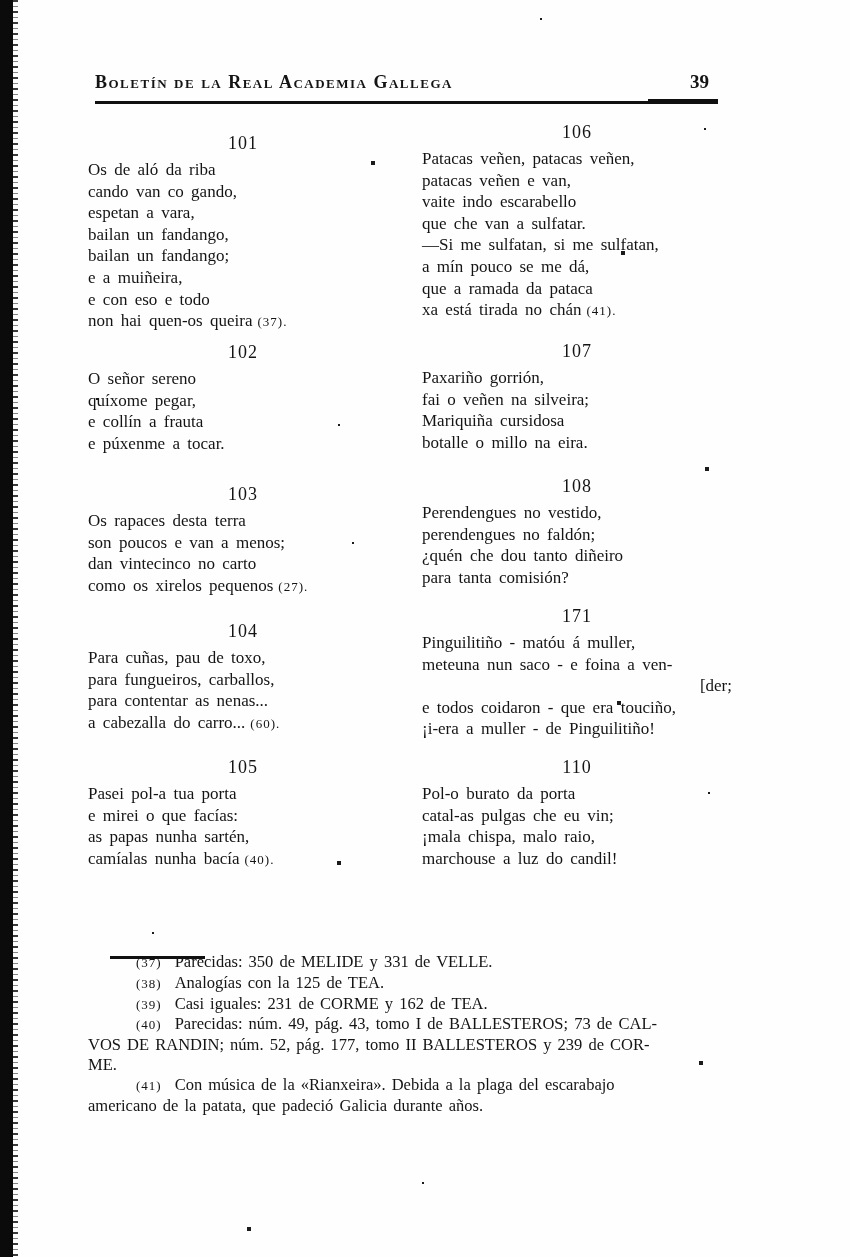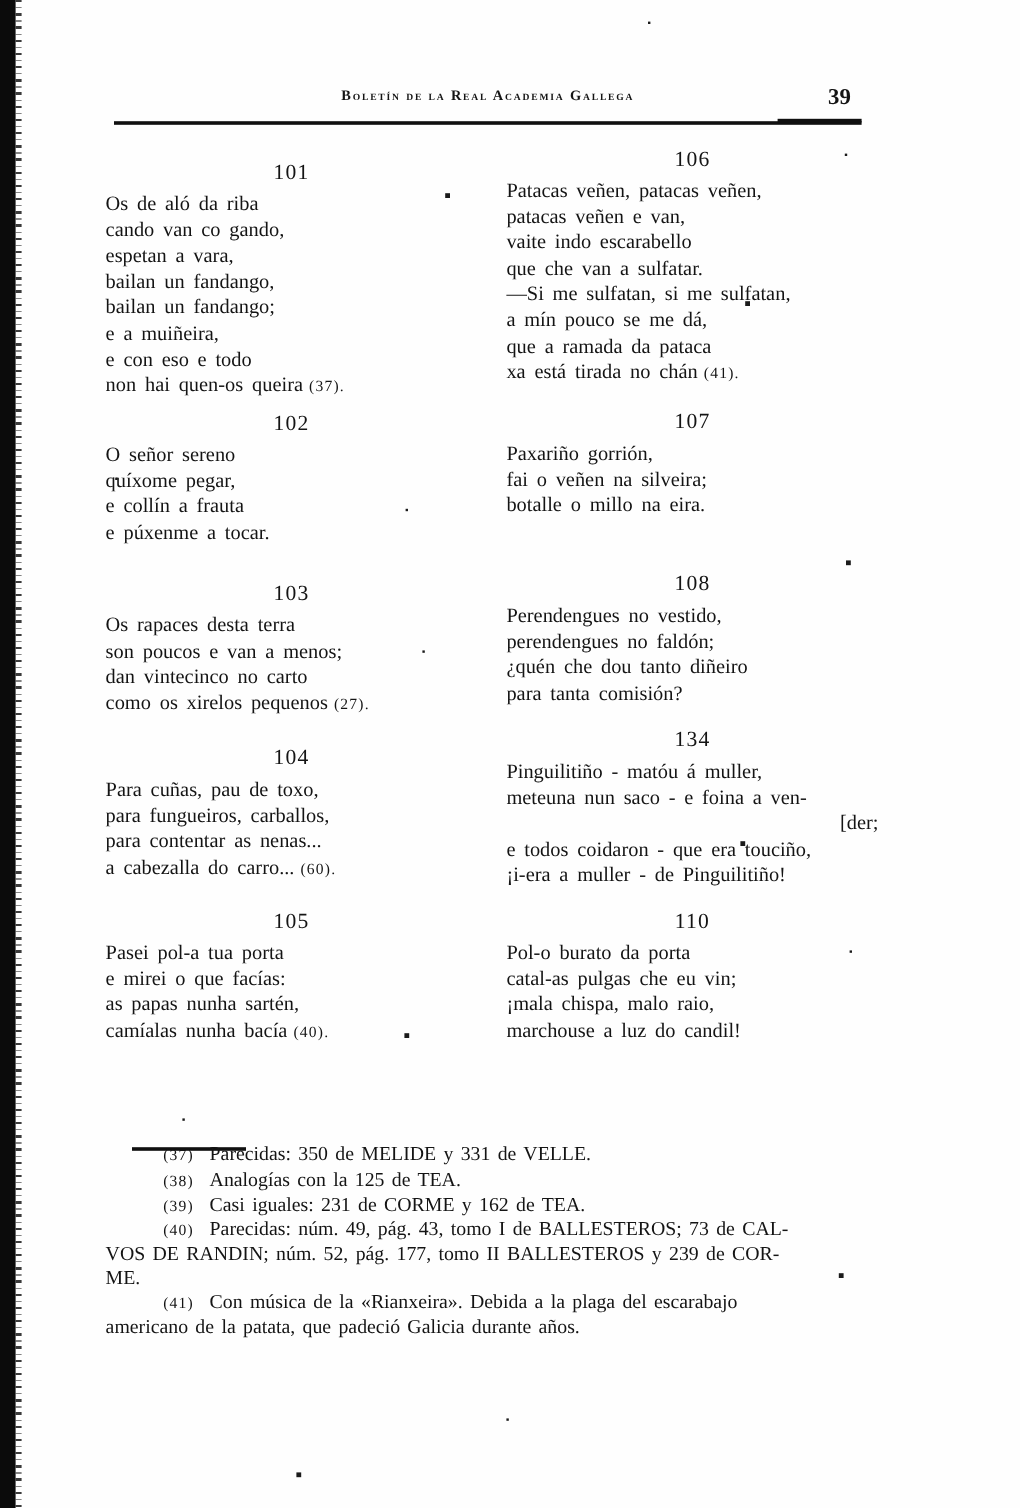--- a/index.html
+++ b/index.html
@@ -22,22 +22,22 @@
   
   .specks { position: absolute; left: 0; top: 0; width: 2px; height: 2px; background: transparent;
     box-shadow: 372px 162px 0 1px #1b1b1b, 704px 128px 0 0 #1b1b1b, 622px 252px 0 1px #1b1b1b,
                 338px 424px 0 0 #1b1b1b, 706px 468px 0 1px #1b1b1b, 352px 542px 0 0 #1b1b1b,
                 618px 702px 0 1px #1b1b1b, 708px 792px 0 0 #1b1b1b, 338px 862px 0 1px #1b1b1b,
                 152px 932px 0 0 #1b1b1b, 700px 1062px 0 1px #1b1b1b, 422px 1182px 0 0 #1b1b1b,
                 540px 18px 0 0 #1b1b1b, 96px 398px 0 0 #1b1b1b, 248px 1228px 0 1px #1b1b1b; }
 
   .running-title {
     position: absolute; left: 95px; top: 72px; width: 623px;
-    text-align: center; font-variant: small-caps; font-weight: bold;
-    font-size: 12px; letter-spacing: 1.5px; white-space: nowrap;
+    text-align: left; font-variant: small-caps; font-weight: bold;
+    font-size: 18px; letter-spacing: 1.5px; white-space: nowrap;
   }
   .page-num { position: absolute; left: 690px; top: 71px; font-size: 19px; font-weight: bold; }
   .header-rule { position: absolute; left: 95px; top: 101px; width: 623px; height: 3px; background: #101010; }
   .header-rule-end { position: absolute; left: 648px; top: 99px; width: 70px; height: 3px; background: #101010; }
 
   .verse { position: absolute; width: 310px; }
   .verse-number { text-align: center; font-size: 18px; line-height: 22px; margin-bottom: 5px; letter-spacing: 1px; }
   .verse-line { font-size: 17px; line-height: 21.6px; word-spacing: 0.18em; white-space: nowrap; }
   .verse-line.right { text-align: right; }
   .verse-ref { font-size: 13px; margin-left: 5px; letter-spacing: 1px; }
@@ -109,31 +109,32 @@
         <div class="verse-line"><span>que che van a sulfatar.</span></div>
         <div class="verse-line"><span>—Si me sulfatan, si me sulfatan,</span></div>
         <div class="verse-line"><span>a mín pouco se me dá,</span></div>
         <div class="verse-line"><span>que a ramada da pataca</span></div>
         <div class="verse-line"><span>xa está tirada no chán</span><span class="verse-ref">(41).</span></div>
       </div>
       <div class="verse" style="left: 422px; top: 340px;">
         <div class="verse-number">107</div>
         <div class="verse-line"><span>Paxariño gorrión,</span></div>
         <div class="verse-line"><span>fai o veñen na silveira;</span></div>
+        <div class="verse-line"><span>Mariquiña cursidosa</span></div>
         <div class="verse-line"><span>botalle o millo na eira.</span></div>
       </div>
       <div class="verse" style="left: 422px; top: 475px;">
         <div class="verse-number">108</div>
         <div class="verse-line"><span>Perendengues no vestido,</span></div>
         <div class="verse-line"><span>perendengues no faldón;</span></div>
         <div class="verse-line"><span>¿quén che dou tanto diñeiro</span></div>
         <div class="verse-line"><span>para tanta comisión?</span></div>
       </div>
       <div class="verse" style="left: 422px; top: 605px;">
-        <div class="verse-number">134</div>
+        <div class="verse-number">171</div>
         <div class="verse-line"><span>Pinguilitiño - matóu á muller,</span></div>
         <div class="verse-line"><span>meteuna nun saco - e foina a ven-</span></div>
         <div class="verse-line right"><span>[der;</span></div>
         <div class="verse-line"><span>e todos coidaron - que era touciño,</span></div>
         <div class="verse-line"><span>¡i-era a muller - de Pinguilitiño!</span></div>
       </div>
       <div class="verse" style="left: 422px; top: 756px;">
         <div class="verse-number">110</div>
         <div class="verse-line"><span>Pol-o burato da porta</span></div>
         <div class="verse-line"><span>catal-as pulgas che eu vin;</span></div>

